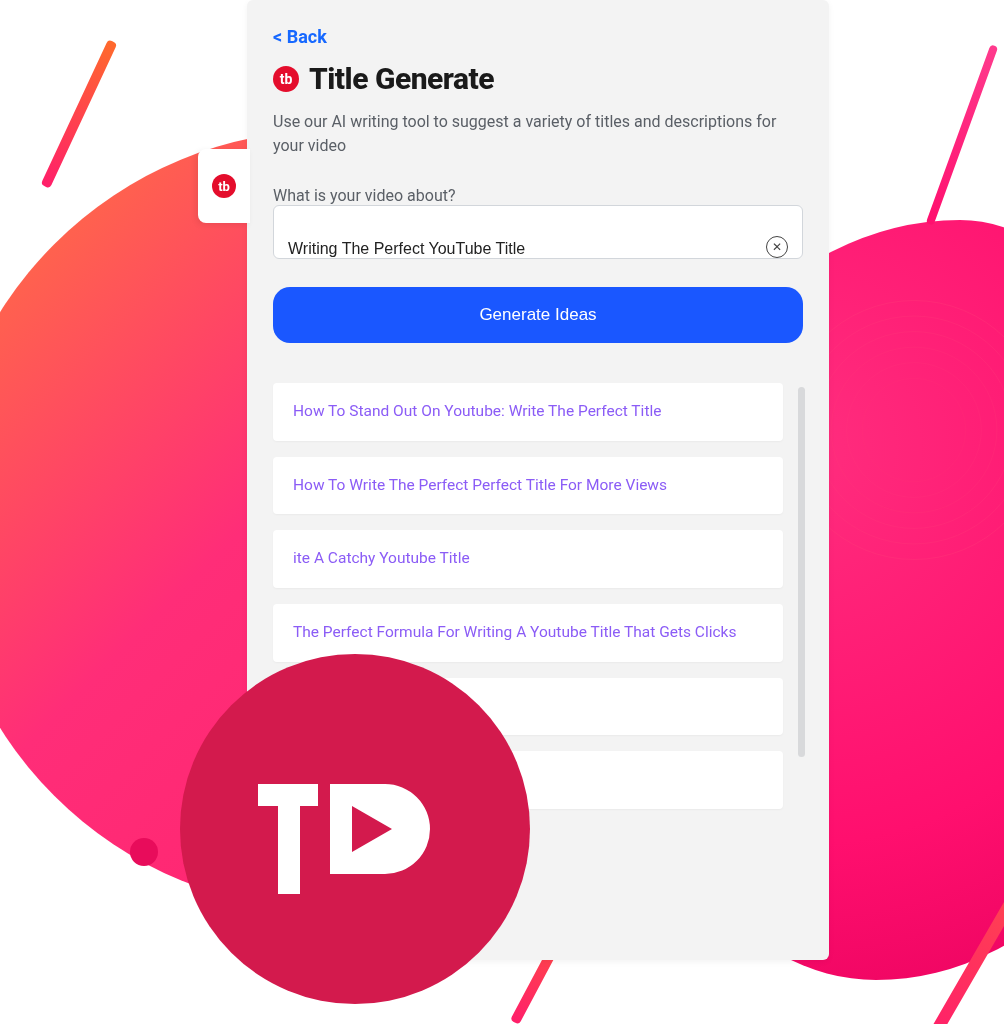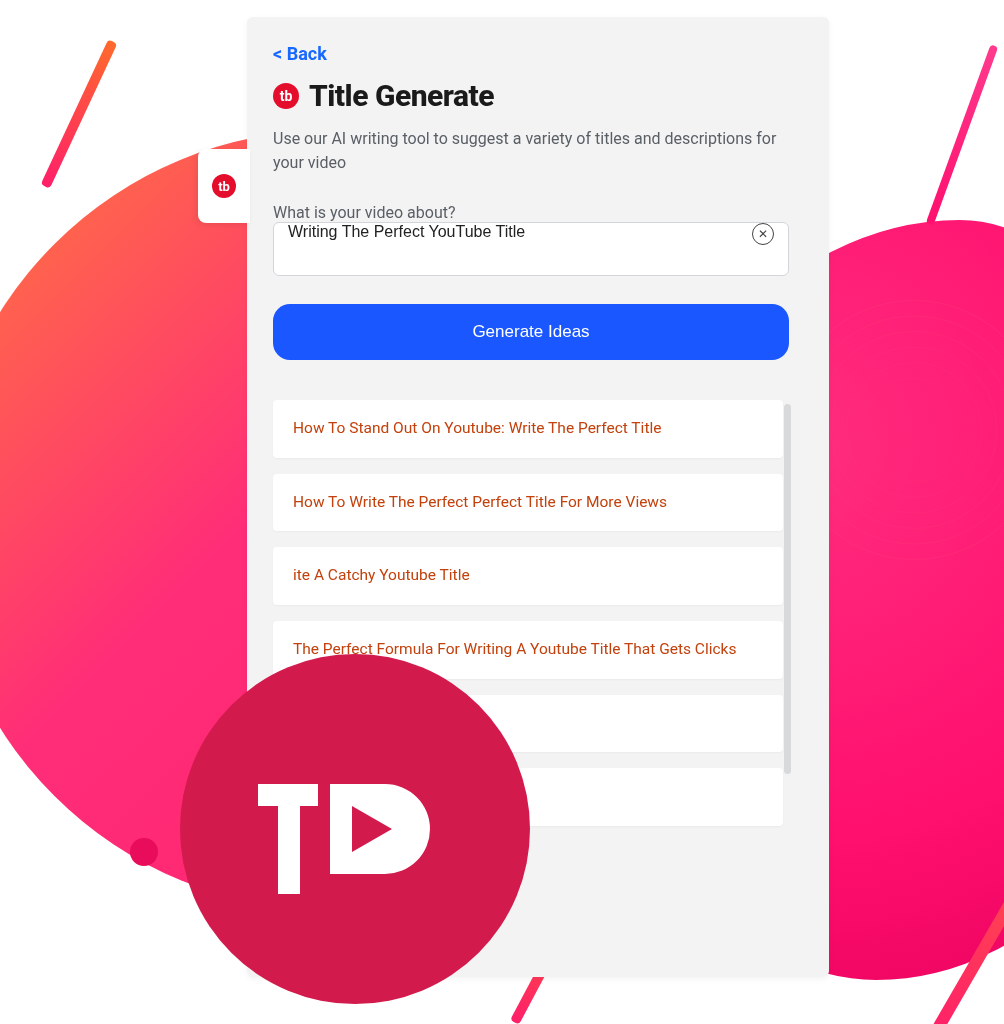--- a/index.html
+++ b/index.html
@@ -46,26 +46,26 @@
   .arclines span:nth-child(1){ transform: scale(1); }
   .arclines span:nth-child(2){ transform: scale(0.88); }
   .arclines span:nth-child(3){ transform: scale(0.76); }
   .arclines span:nth-child(4){ transform: scale(0.64); }
   .arclines span:nth-child(5){ transform: scale(0.52); }
   .arclines span:nth-child(6){ transform: scale(0.40); }
 
   
   .panel {
     position: absolute;
-    left: 247px; top: 17px;
+    left: 247px; top: 0;
     width: 582px;
     height: 960px;
     background: #f3f3f3;
     border-radius: 6px;
-    padding: 26px 40px 20px 26px;
+    padding: 26px 26px 20px 26px;
     z-index: 2;
     box-shadow: 0 2px 6px rgba(0,0,0,0.05);
   }
   .back-link {
     color: #1668ff;
     font-weight: 700;
     font-size: 18px;
     cursor: pointer;
     display: inline-block;
     margin-bottom: 14px;
@@ -76,21 +76,21 @@
     background: #e40d2c; display:flex; align-items:center; justify-content:center;
     color:#ffffff; font-weight:700; font-size:14px;
     flex-shrink: 0;
   }
   .page-title { font-size: 30px; font-weight: 800; color:#1a1a1a; letter-spacing: -0.5px; }
   .subtitle { color:#5a5f66; font-size:16px; line-height:1.5; margin-bottom: 28px; }
   .field-label { color:#5a5f66; font-size:16px; }
   .input-wrap {
     position: relative;
     background:#fff; border:1px solid #d2d6db; border-radius:6px;
-    display:flex; align-items:flex-start;
+    display:flex; align-items:flex-end;
     padding: 0 14px;
     height: 54px;
     margin-bottom: 28px;
   }
   .input-wrap input {
     border:0; outline:0; width:100%;
     font-size:16px; color:#222; background:transparent;
   }
   .clear-btn {
     width:22px; height:22px; border-radius:50%;
@@ -105,21 +105,21 @@
     font-size:17px; font-weight:500; cursor:pointer;
     margin-bottom: 40px;
   }
   .results {
     position: relative;
   }
   .result-card {
     background:#fff; border-radius:4px;
     padding: 18px 20px;
     margin-bottom: 16px;
-    font-size:15.5px; color:#c2410c;
+    font-size:15.5px; color:#8b5cf6;
     line-height:1.4;
     box-shadow: 0 1px 2px rgba(0,0,0,0.04);
     max-width: 510px;
   }
   .scroll-track {
     position:absolute; right:-2px; top:4px;
     width:7px; height:370px;
     background:#d8d9db; border-radius:4px;
   }
 

